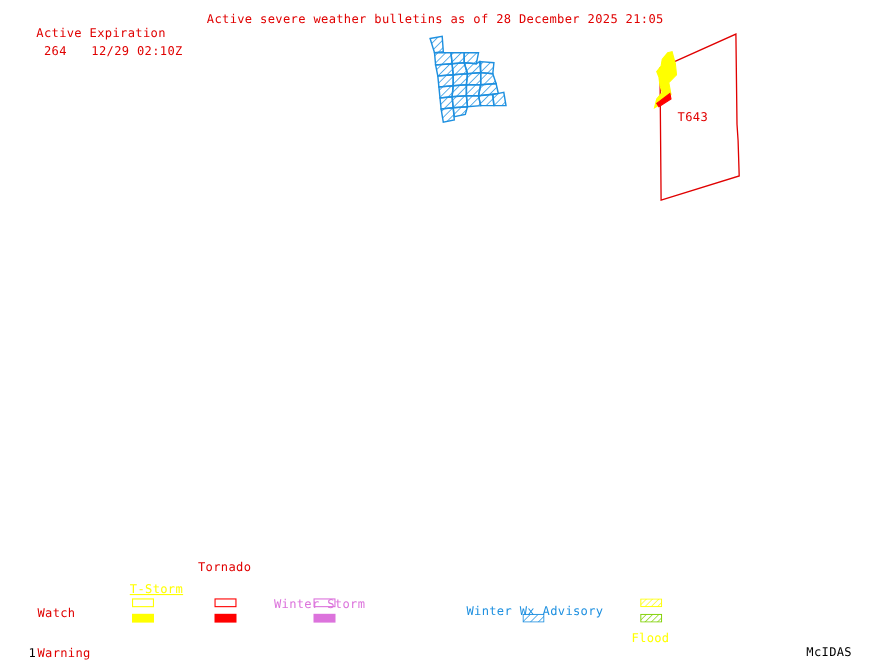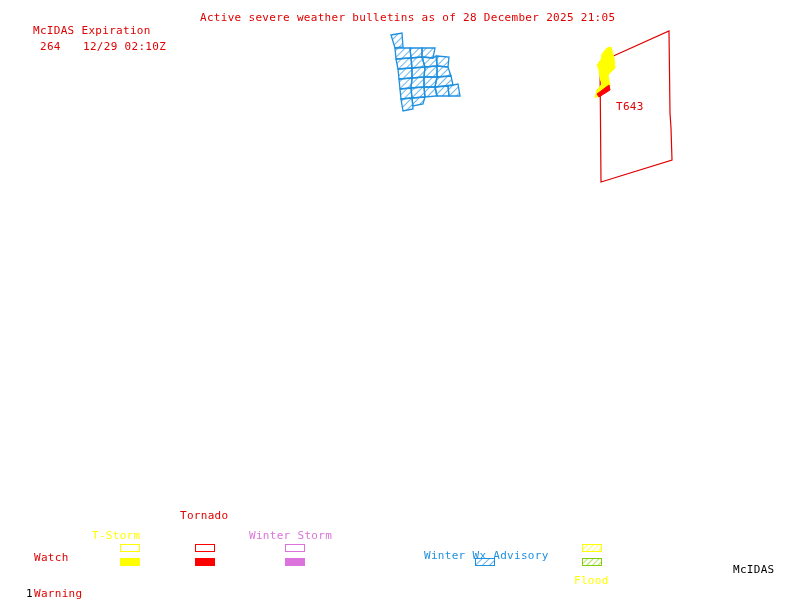--- a/index.html
+++ b/index.html
@@ -1,21 +1,21 @@
 <!DOCTYPE html>
 <html><head>
   <meta charset="utf-8">
   <style>
     html, body { margin:0; padding:0; background:#ffffff; }
     body { width:800px; height:600px; position:relative; overflow:hidden;
            font-family: "DejaVu Sans Mono", monospace; }
     .txt { position:absolute; font-size:11px; line-height:12px; white-space:pre; letter-spacing:0.3px; }
     .red { color:#e00000; }
     .yellow { color:#ffff00; }
-    .violet { color:#dc73dc; }
+    .violet { color:#dc73dc;margin-top:14px; }
     .blue { color:#1e90e0; }
     .black { color:#000000; }
     .box { position:absolute; width:20px; height:8px; box-sizing:border-box; }
     svg#map { position:absolute; left:0; top:0; }
   </style>
 </head>
 <body>
 
 <svg id="map" width="800" height="600">
   <defs>
@@ -56,33 +56,33 @@
     <polygon points="412,98 425,97 423,104 413,106"></polygon>
   </g>
 
   <polygon points="600,62 669,31 670,113 671,128 672,160 601,182" fill="none" stroke="#e00000" stroke-width="1.2"></polygon>
 
   <polygon points="602,54 607,48 611,47 614,58 615,68 608,75 610,86 607,90 600,95 595,98 597,90 602,84 600,78 599,70 597,65 601,60" fill="#ffff00" stroke="#ffff00" stroke-width="1"></polygon>
 
   <polygon points="597,94 609,85 610,90 599,97" fill="#ff0000" stroke="#ff0000" stroke-width="1"></polygon>
 </svg>
 
-<div class="txt red" style="left:188px; top:12px;margin-left:12px;">Active severe weather bulletins as of 28 December 2025 21:05</div>
+<div class="txt red" style="left:188px; top:12px;">Active severe weather bulletins as of 28 December 2025 21:05</div>
 
-<div class="txt red" style="left:33px; top:25px;">McIDAS Expiration</div>
+<div class="txt red" style="left:33px; top:25px;">Active Expiration</div>
 <div class="txt red" style="left:40px; top:41px;">264</div>
 <div class="txt red" style="left:83px; top:41px;">12/29 02:10Z</div>
 
 <div class="txt red" style="left:616px; top:101px;">T643</div>
 
 <div>
   <div class="txt red" style="left:34px; top:552px;">Watch</div>
   <div class="txt red" style="left:34px; top:588px;">Warning</div>
 
-  <div class="txt yellow" style="left:92px; top:530px;">T-Storm</div>
+  <div class="txt yellow" style="left:118px; top:530px;text-decoration:underline;">T-Storm</div>
   <div class="box" style="left:120px; top:544px; border:1px solid #ffff00;"></div>
   <div class="box" style="left:120px; top:558px; background:#ffff00;"></div>
 
   <div class="txt red" style="left:180px; top:510px;">Tornado</div>
   <div class="box" style="left:195px; top:544px; border:1px solid #ff0000;"></div>
   <div class="box" style="left:195px; top:558px; background:#ff0000;"></div>
 
   <div class="txt violet" style="left:249px; top:530px;">Winter Storm</div>
   <div class="box" style="left:285px; top:544px; border:1px solid #dc73dc;"></div>
   <div class="box" style="left:285px; top:558px; background:#dc73dc;"></div>
@@ -95,13 +95,13 @@
   <div class="txt yellow" style="left:574px; top:560px;margin-top:15px;">Flood</div>
   <svg class="box" style="left:582px; top:544px;" width="20" height="8">
     <rect x="0.5" y="0.5" width="19" height="7" fill="url(#hatchYellow)" stroke="#ffff00" stroke-width="1"></rect>
   </svg>
   <svg class="box" style="left:582px; top:558px;" width="20" height="8">
     <rect x="0.5" y="0.5" width="19" height="7" fill="url(#hatchGreen)" stroke="#7fd000" stroke-width="1"></rect>
   </svg>
 </div>
 
 <div class="txt black" style="left:26px; top:588px;">1</div>
-<div class="txt black" style="left:733px; top:564px;">McIDAS</div>
+<div class="txt black" style="left:733px; top:587px;">McIDAS</div>
 
 </body></html>

